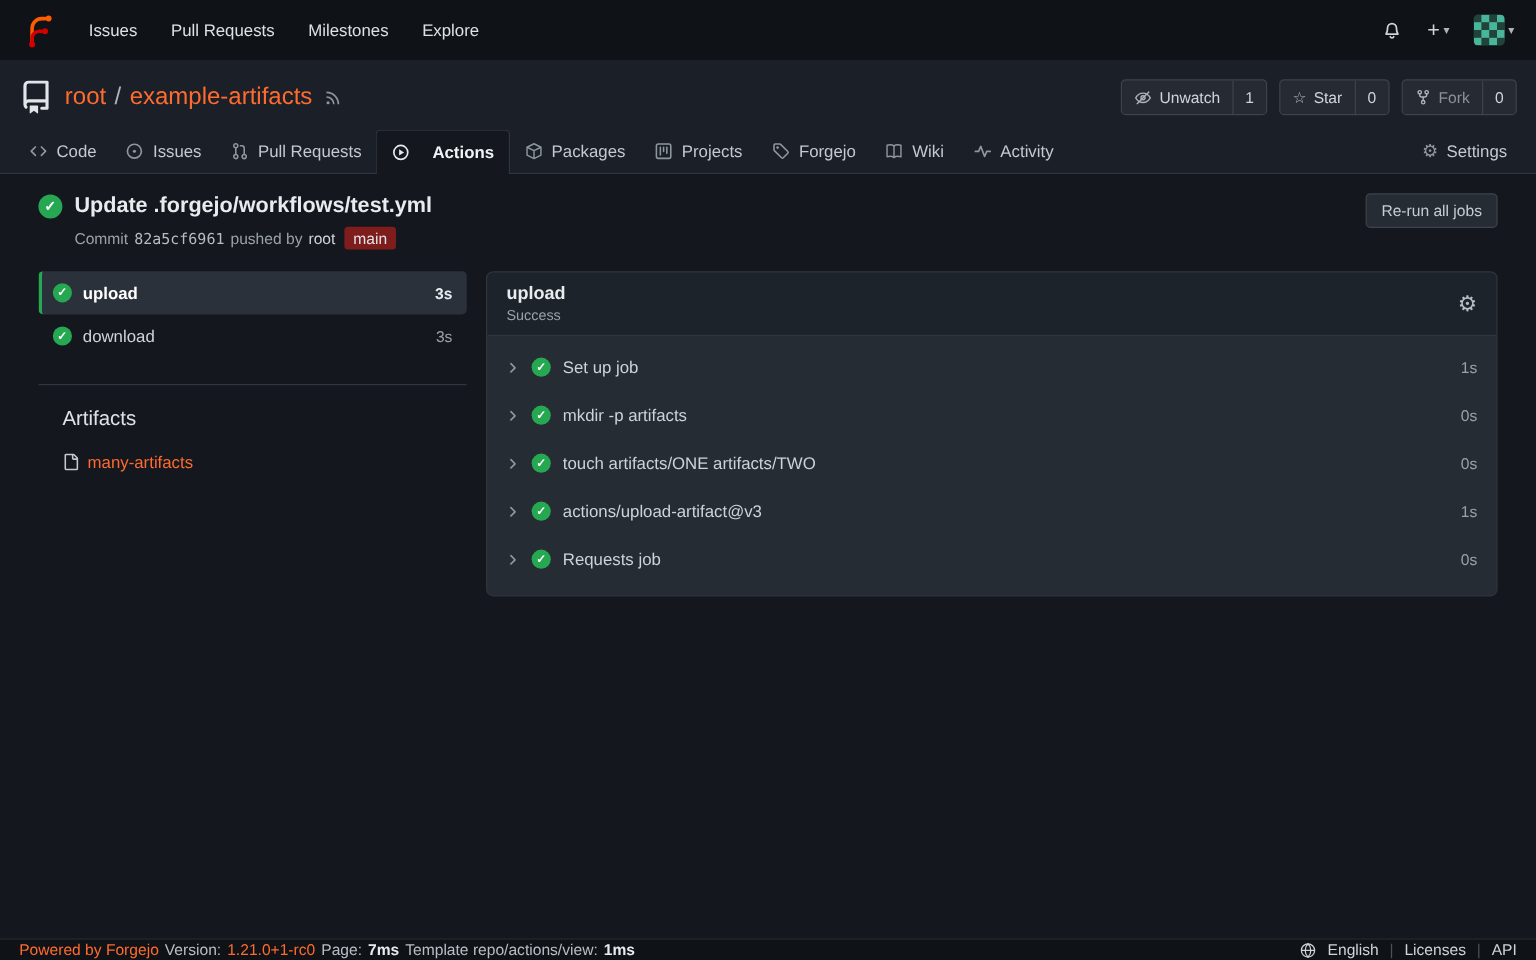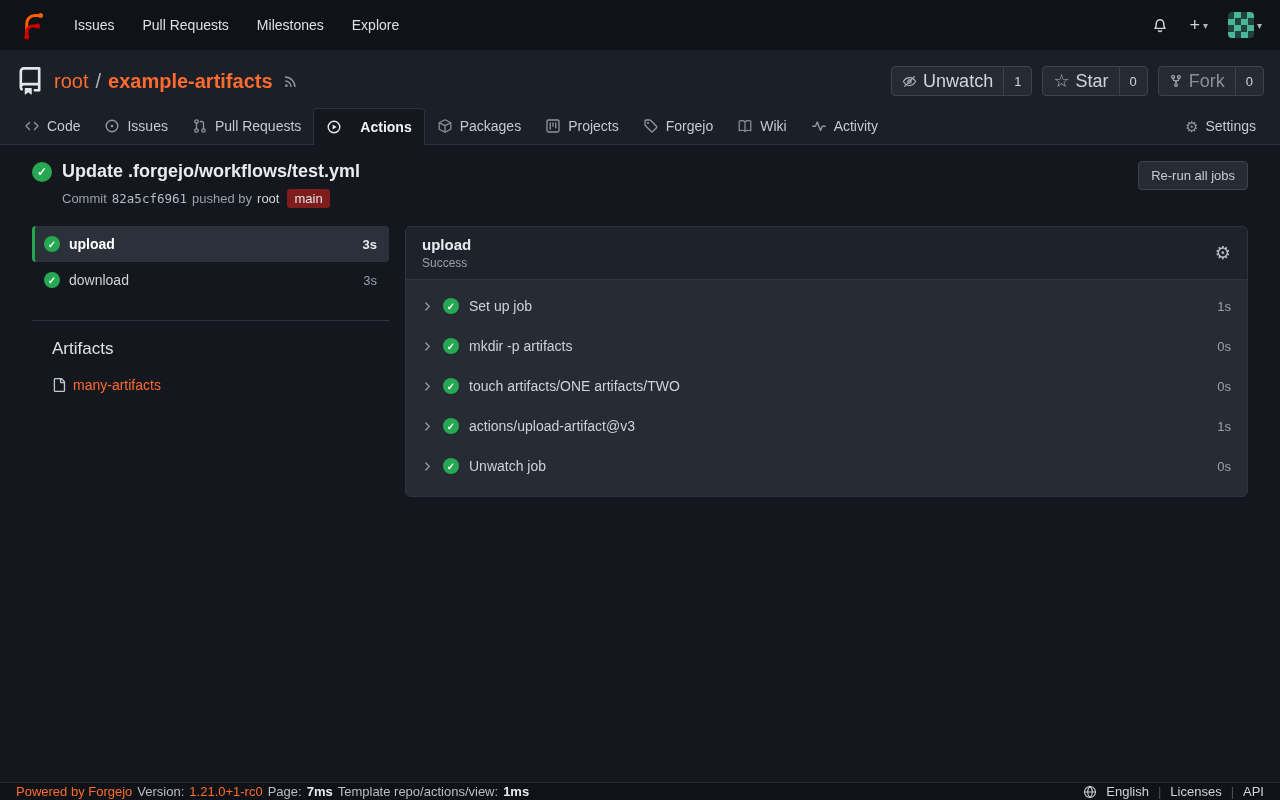--- a/index.html
+++ b/index.html
@@ -38,25 +38,25 @@
   .avatar{ width:26px; height:26px; border-radius:4px;
     background:repeating-conic-gradient(#49b59a 0% 25%, #20443b 0% 50%);
     background-size:13px 13px;}
 
   
   .repo-header{ background:var(--bg-header); flex-shrink:0;}
   .repo-title-row{ display:flex; align-items:center; padding:16px 16px 0 16px;}
   .repo-icon{ color:#e2e6ea; margin-right:10px;}
   .repo-owner{ font-size:20px; color:var(--orange);}
   .repo-sep{ font-size:20px; color:#aeb4bb; margin:0 7px;}
-  .repo-name{ font-size:20px; color:var(--orange); font-weight:700;}
+  .repo-name{ font-size:20px; color:var(--orange); font-weight:400;}
   .rss-icon{ color:#8f969e; margin-left:10px;}
   .repo-btns{ margin-left:auto; display:flex; gap:10px;}
   .seg-btn{ display:flex; align-items:stretch; background:#262b33; border:1px solid #3c434c; border-radius:4px; overflow:hidden; cursor:pointer; height:30px;}
-  .seg-label{ display:flex; align-items:center; gap:6px; padding:0 10px; font-size:18px; color:#d0d4da;}
+  .seg-label{ display:flex; align-items:center; gap:6px; padding:0 10px; font-size:13px; color:#d0d4da;}
   .seg-label.disabled{ color:#8a9199;}
   .seg-count{ display:flex; align-items:center; padding:0 10px; font-size:13px; color:#d0d4da; border-left:1px solid #3c434c;}
   .seg-icon{ color:#aeb4bb;}
 
   
   .repo-tabs{ display:flex; align-items:flex-end; margin-top:12px; padding:0 12px; border-bottom:1px solid var(--border);}
   .tab{ display:flex; align-items:center; gap:7px; padding:10px 12px; font-size:14px; color:#c4cad1; cursor:pointer;}
   .tab-icon{ color:#8f969e; display:flex;}
   .tab.active{ background:var(--bg-page); border:1px solid var(--border); border-bottom:none; border-radius:4px 4px 0 0; margin-bottom:-1px; color:#f0f3f6; font-weight:600;gap:18px;}
   .tab.active .tab-icon{ color:#e6e9ec;}
@@ -407,21 +407,21 @@
         </div>
         <div class="step-row">
           <span class="chevron">
               <svg viewBox="0 0 16 16" width="11" height="11" fill="none" stroke="currentColor" stroke-width="2" stroke-linecap="round" stroke-linejoin="round">
                 <path d="M5.5 3 10.5 8 5.5 13"></path>
               </svg>
             </span>
           <span class="check sm">
               <span>✓</span>
             </span>
-          <span>Unwatch job</span>
+          <span>Requests job</span>
           <span class="step-dur">0s</span>
         </div>
       </div>
     </section>
   </div>
 </main>
 
 <footer>
   <a class="f-orange">Powered by Forgejo</a>
   <span>Version:</span>

